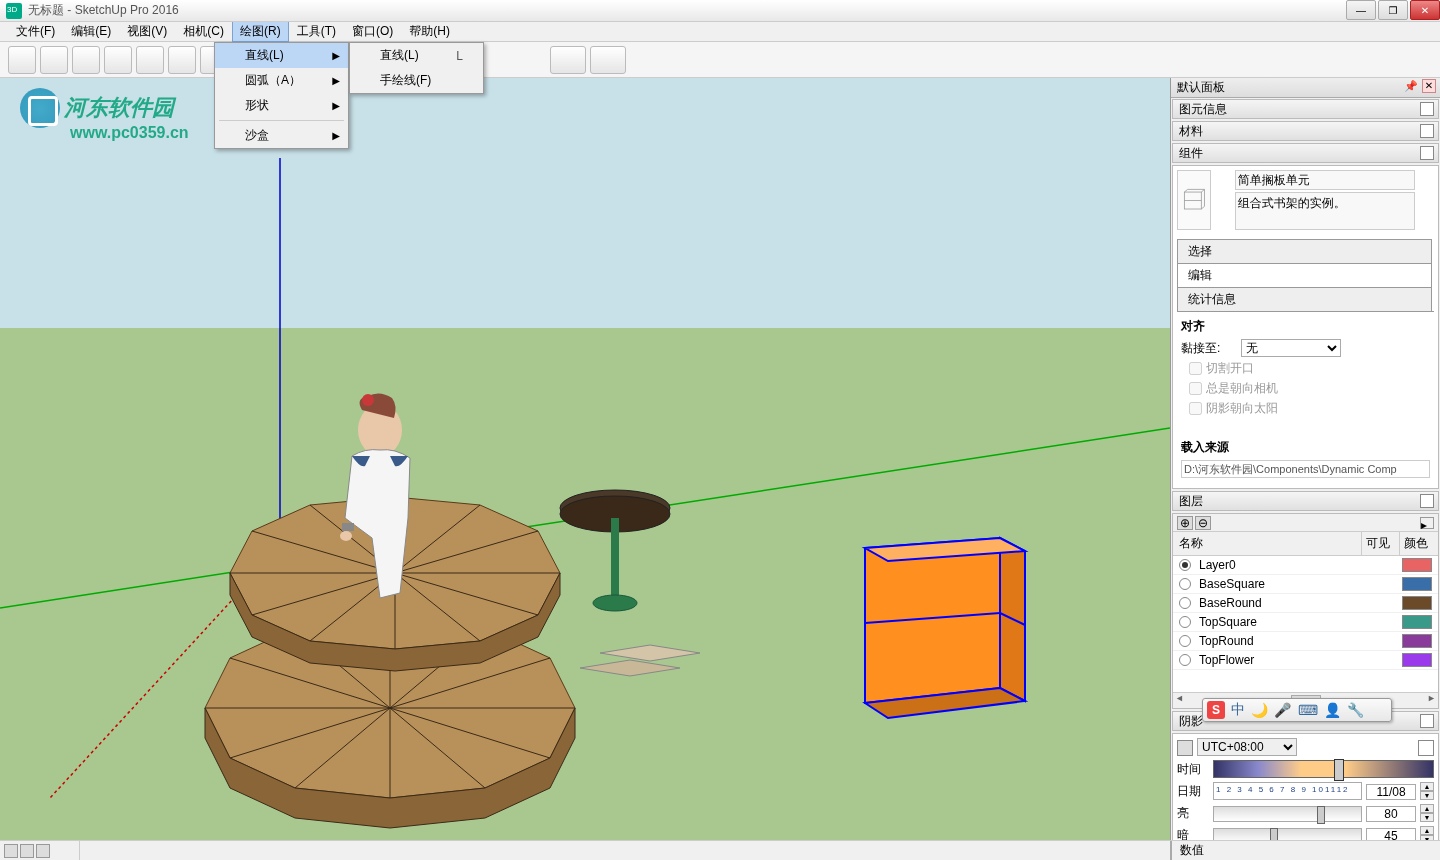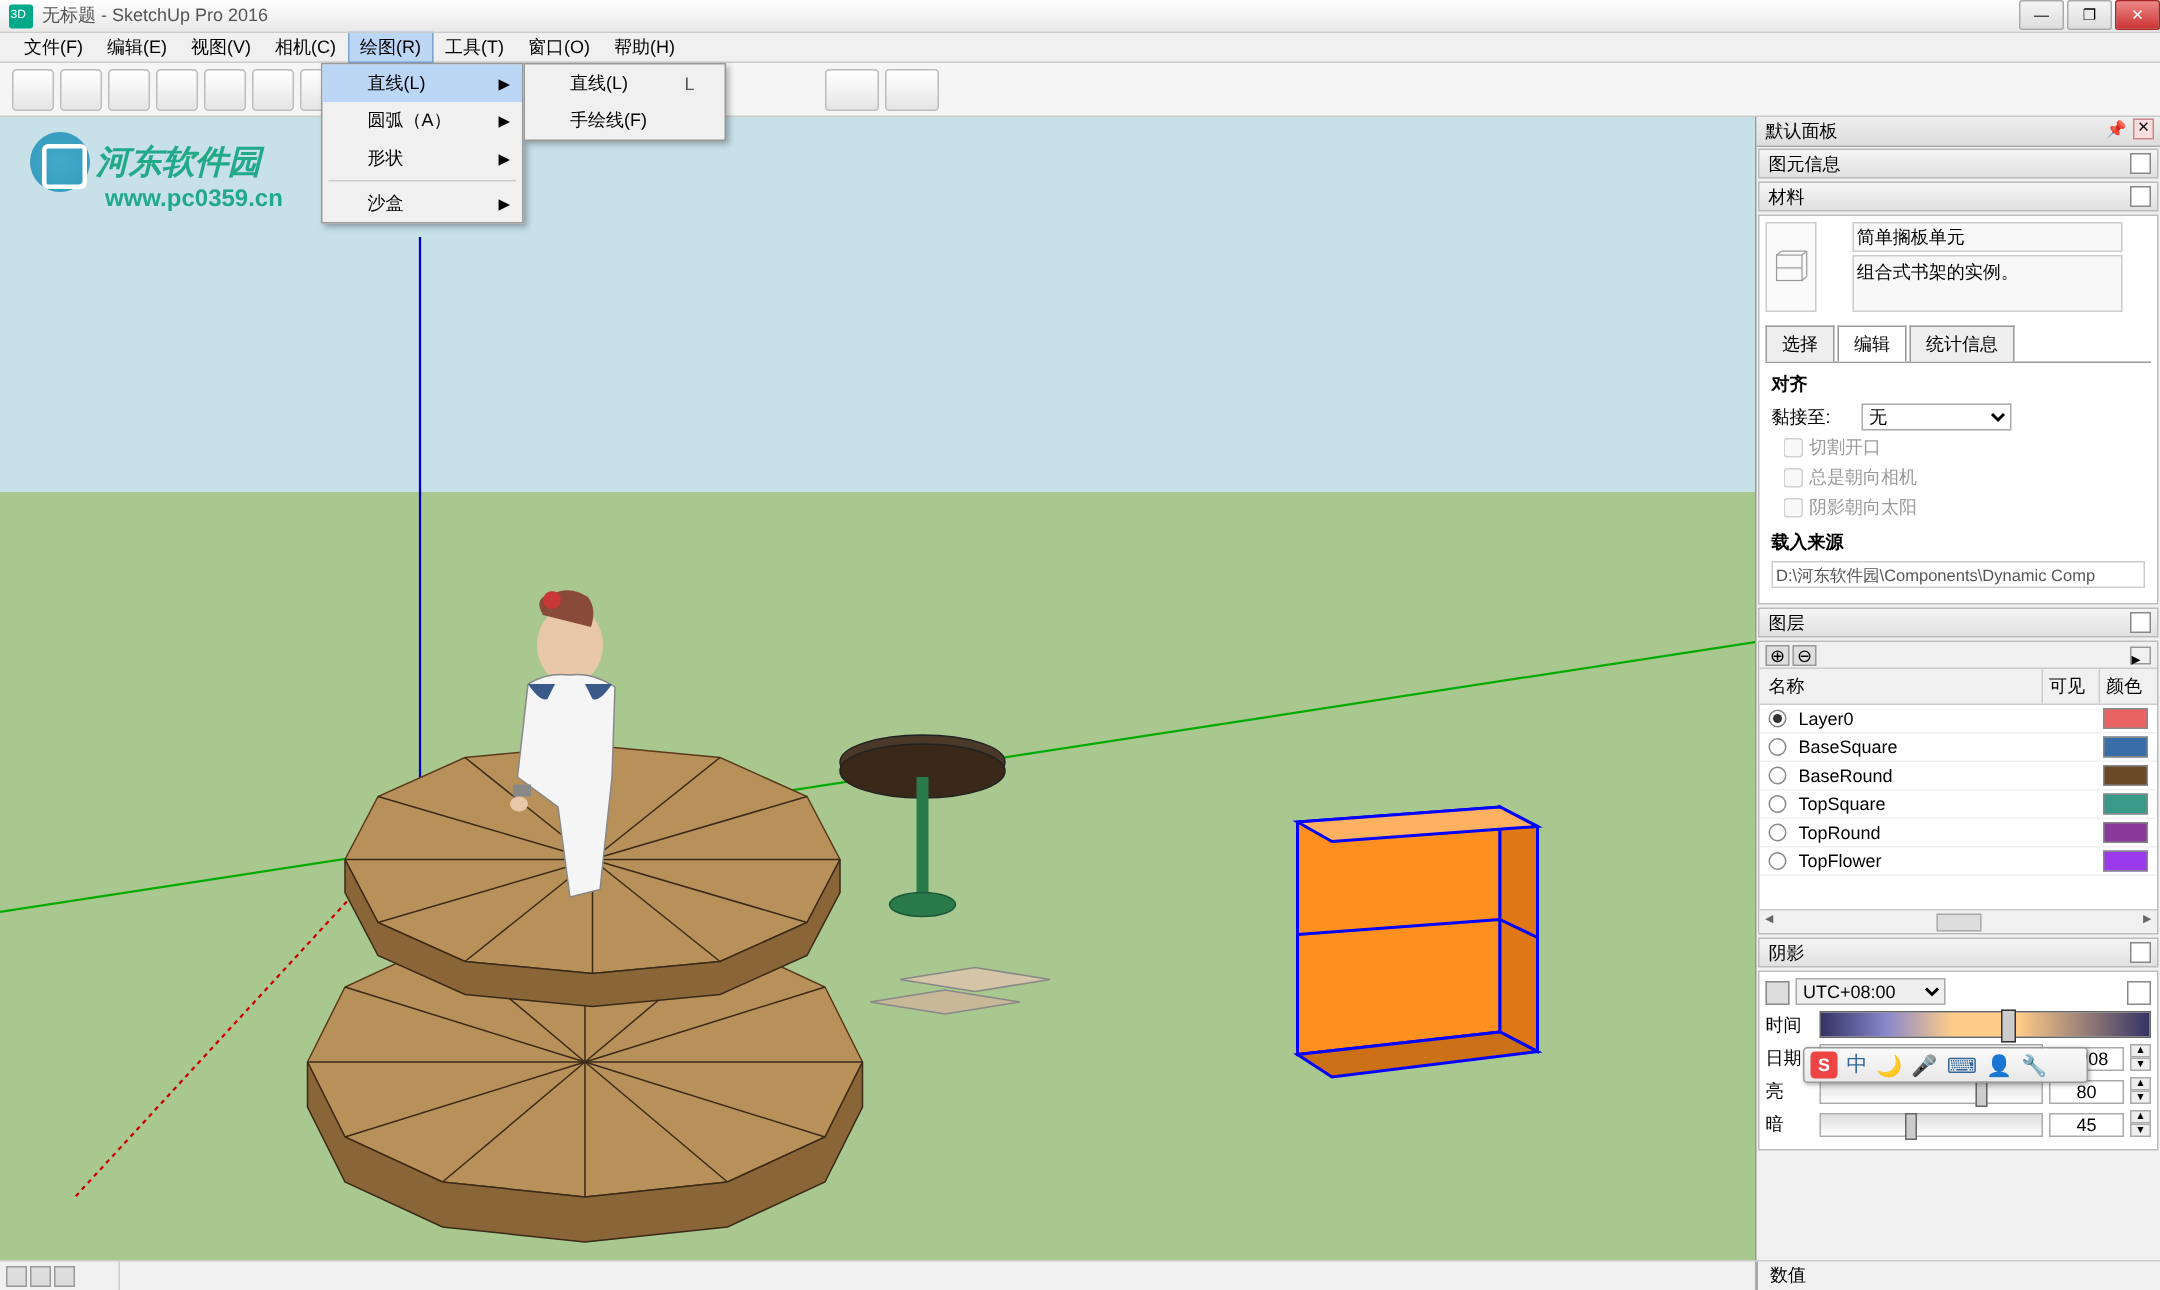--- a/index.html
+++ b/index.html
@@ -53,21 +53,21 @@
 .section-bar { height: 20px; background: linear-gradient(#f5f5f5,#e0e0e0); border: 1px solid #bbb; display: flex; align-items: center; padding: 0 6px; margin: 1px; position: relative; }
 .section-bar .sq { position: absolute; right: 4px; top: 2px; width: 14px; height: 14px; border: 1px solid #888; background: #fff; }
 
 
 .comp-body { background: #fff; border: 1px solid #bbb; margin: 1px; padding: 4px; }
 .comp-preview { display: flex; gap: 24px; }
 .comp-thumb { width: 60px; height: 60px; border: 1px solid #ccc; background: #fafafa; position: relative; }
 .comp-thumb svg { width: 100%; height: 100%; }
 .comp-info input { width: 180px; border: 1px solid #ccc; padding: 2px; margin-bottom: 2px; background: #f8f8f8; }
 .comp-info textarea { width: 180px; height: 38px; border: 1px solid #ccc; padding: 2px; background: #f8f8f8; resize: none; }
-.tabs { display: flex; border-bottom: 1px solid #999; margin-top: 6px; }
+.tabs { display: flex; border-bottom: 1px solid #999; margin-top: 6px; flex-direction: column; }
 .tab { padding: 3px 10px; border: 1px solid #999; border-bottom: none; background: #eee; margin-right: 2px; }
 .tab.active { background: #fff; }
 .align-section { padding: 6px 4px; }
 .align-section .section-title { font-weight: bold; margin-bottom: 4px; }
 .form-row { display: flex; align-items: center; margin-bottom: 3px; }
 .form-row label { width: 60px; }
 .form-row select { width: 100px; border: 1px solid #aaa; background: #fff; }
 .form-row input[type=checkbox] { margin-right: 4px; margin-left: 8px; }
 .load-path { width: 100%; border: 1px solid #ccc; padding: 2px; font-size: 11px; color: #555; overflow: hidden; }
 
@@ -269,20 +269,24 @@
       <span>默认面板</span>
       <span class="pin">📌</span>
       <span class="x">✕</span>
     </div>
     <div class="section-bar">
         <span>图元信息</span>
         <span class="sq"></span>
       </div>
     <div class="section-bar">
         <span>材料</span>
+        <span class="sq"></span>
+      </div>
+    <div class="section-bar">
+        <span>组件</span>
         <span class="sq"></span>
       </div>
 
     <div class="comp-body">
       <div class="comp-preview">
         <div class="comp-thumb">
           <svg viewBox="0 0 60 60">
               <g stroke="#999" fill="none" stroke-width="1.5">
             <rect x="12" y="15" width="32" height="32"></rect>
                 <line x1="12" y1="31" x2="44" y2="31"></line>
@@ -315,21 +319,21 @@
             <span style="color:#999">切割开口</span>
           </div>
         <div class="form-row">
             <input type="checkbox" disabled="" style="">
             <span style="color:#999">总是朝向相机</span>
           </div>
         <div class="form-row">
             <input type="checkbox" disabled="" style="">
             <span style="color:#999">阴影朝向太阳</span>
           </div>
-        <div class="section-title" style="margin-top:6px">载入来源</div>
+        <div class="section-title" style="margin-top:22px">载入来源</div>
         <input class="load-path" readonly="" value="D:\河东软件园\Components\Dynamic Comp" style="">
       </div>
     </div>
 
     <div class="section-bar">
         <span>图层</span>
         <span class="sq"></span>
       </div>
     <div class="layers-body">
       <div style="height:18px;background:#f0f0f0;border-bottom:1px solid #ccc;display:flex;align-items:center;padding:0 4px;gap:2px">

